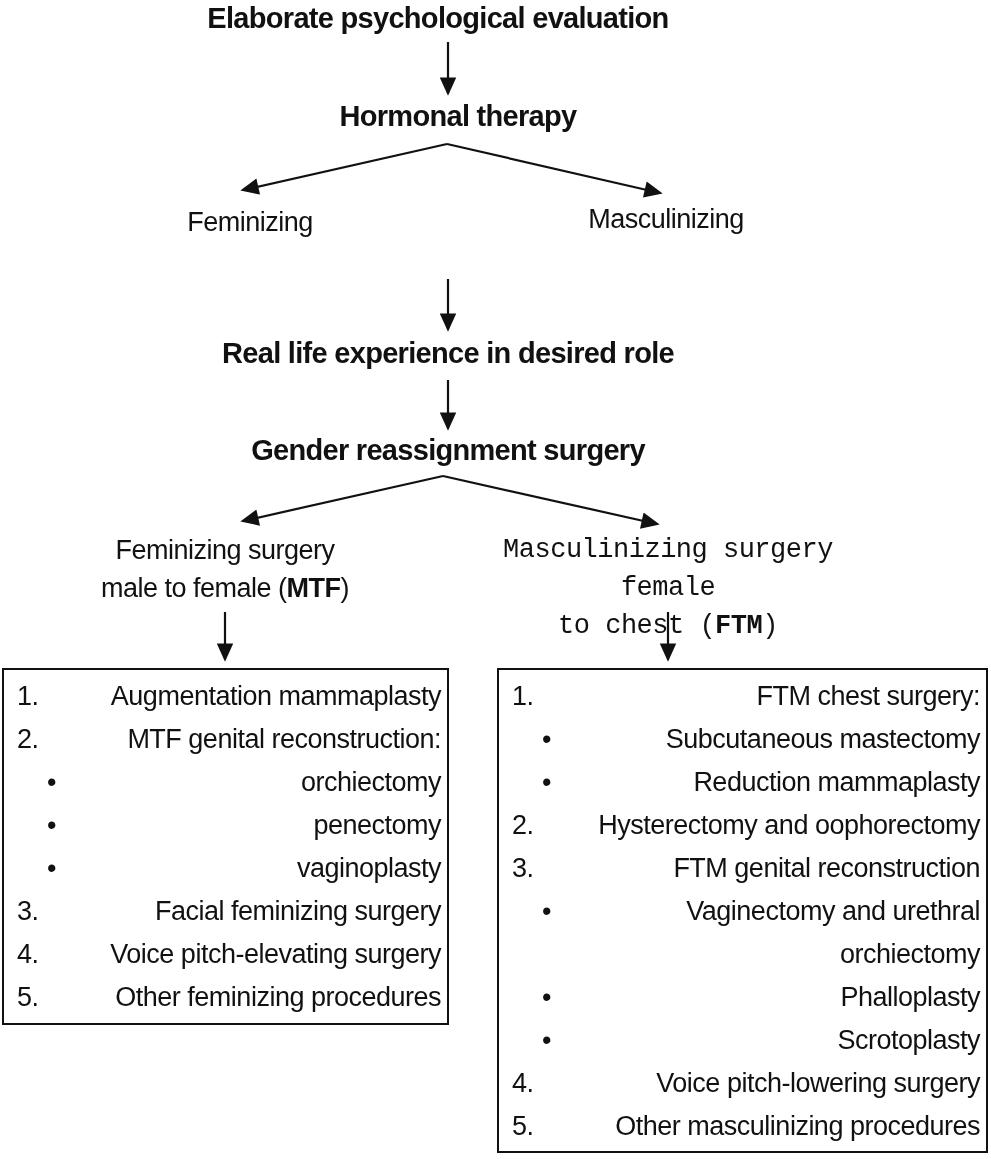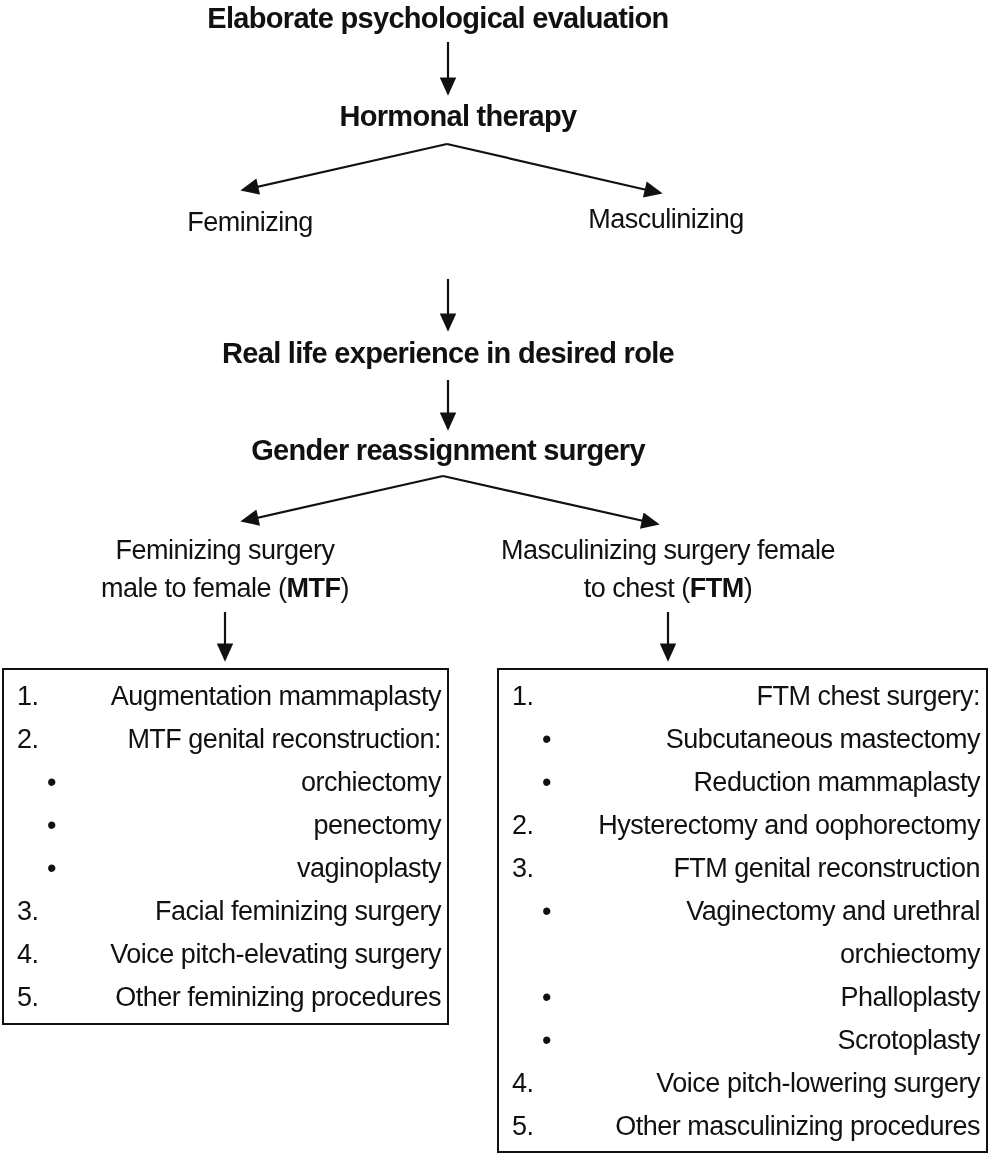--- a/index.html
+++ b/index.html
@@ -68,21 +68,21 @@
 
   <div class="node bold" style="left:98px;top:336px;width:700px;">Real life experience in desired role</div>
 
   <div class="node bold" style="left:98px;top:433px;width:700px;">Gender reassignment surgery</div>
 
   <div class="node plain" style="left:25px;top:531px;width:400px;">
     <div>Feminizing surgery</div>
     <div><span>male to female (</span><span class="b">MTF</span><span>)</span></div>
   </div>
 
-  <div class="node plain" style="left:468px;top:531px;width:400px;">
+  <div class="node plain" style="left:468px;top:531px;width:400px;font-family:Liberation Mono, monospace;">
     <div>Masculinizing surgery female</div>
     <div><span>to chest (</span><span class="b">FTM</span><span>)</span></div>
   </div>
 
   <div class="box" style="left:2px;top:668px;width:447px;height:357px;">
     <div>
         <div class="row">
           <span class="num">1.</span>
           <span class="txt">Augmentation mammaplasty</span>
         </div>

